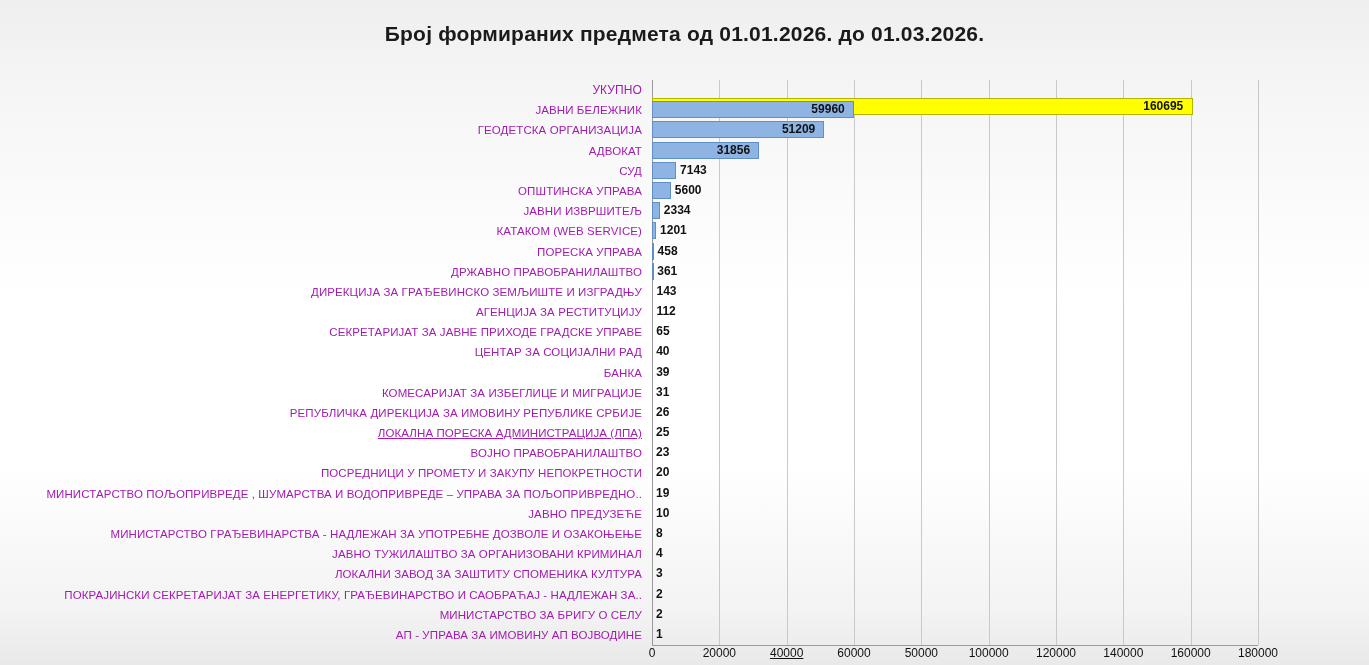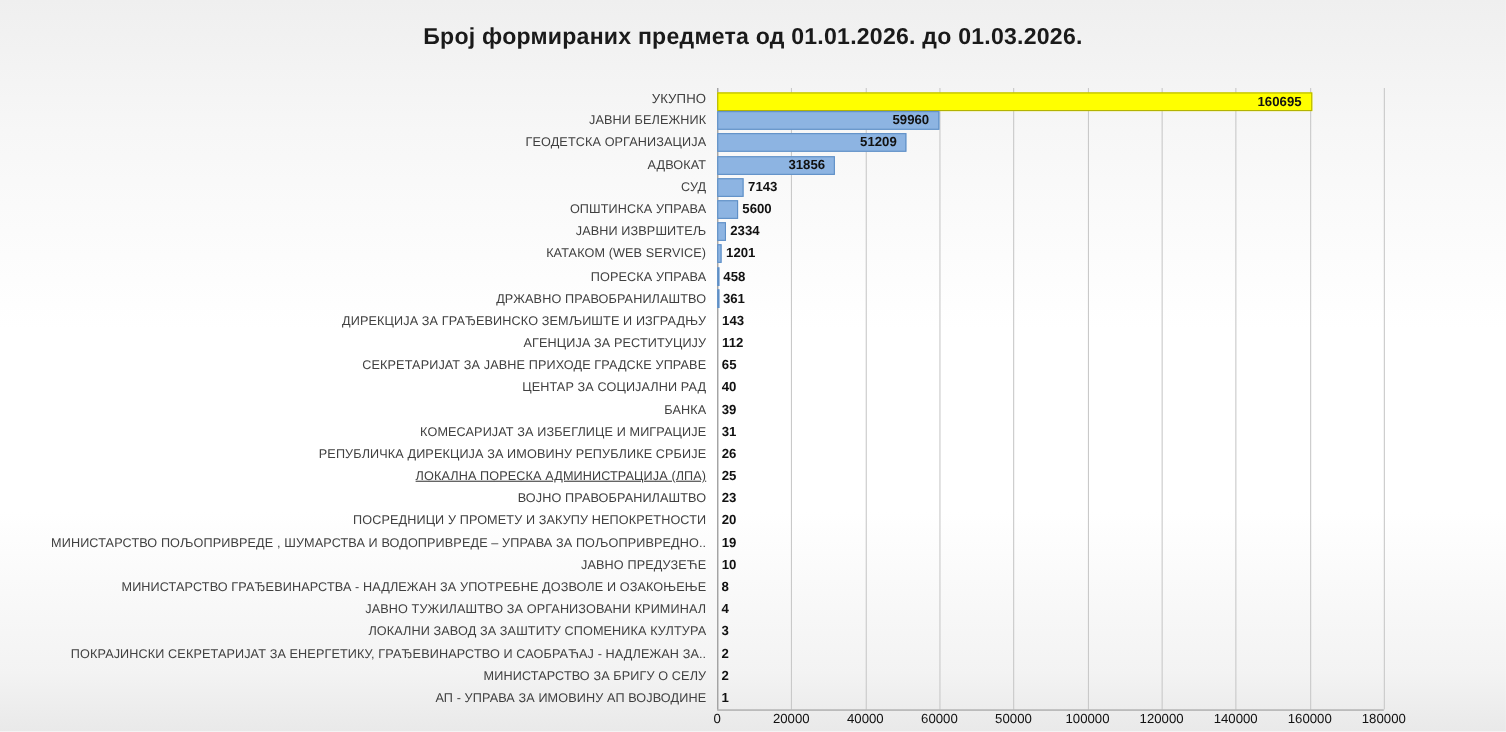--- a/index.html
+++ b/index.html
@@ -106,21 +106,21 @@
     top: 80px;
     width: 648px;
     height: 565px;
   }
   .cat {
     position: absolute;
     right: 6px;
     height: 20px;
     line-height: 20px;
     font-size: 11.5px;
-    color: #404040;
+    color: #a21caf;
     white-space: nowrap;
     text-align: right;
     letter-spacing: 0.1px;
   }
   .cat.total-cat {
     font-size: 12px;
   }
   .xticks {
     position: absolute;
     left: 652px;
@@ -184,21 +184,21 @@
         <div class="gridline" style="left: 269.333px;"></div>
         <div class="gridline" style="left: 336.667px;"></div>
         <div class="gridline" style="left: 404px;"></div>
         <div class="gridline" style="left: 471.333px;"></div>
         <div class="gridline" style="left: 538.667px;"></div>
         <div class="gridline" style="left: 606px;"></div>
       </div>
     <div class="axis-line-y"></div>
     <div class="axis-line-x"></div>
     <div class="rows">
-        <div class="row" style="top: 3px; width: 606px;">
+        <div class="row" style="top: 17px; width: 606px;">
           <div class="bar total" style="width: 541.006px;"></div>
           <div class="val" style="left: 491.207px;">160695</div>
         </div>
         <div class="row" style="top: 20.2679px; width: 606px;">
           <div class="bar" style="width: 201.865px;"></div>
           <div class="val" style="left: 159.365px;">59960</div>
         </div>
         <div class="row" style="top: 40.4464px; width: 606px;">
           <div class="bar" style="width: 172.404px;"></div>
           <div class="val" style="left: 129.904px;">51209</div>
@@ -284,21 +284,21 @@
         </div>
         <div class="row" style="top: 544.911px; width: 606px;">
           <div class="val" style="left: 4.00337px;">1</div>
         </div>
       </div>
   </div>
 
   <div class="xticks">
       <div class="xtick" style="left: 0px;">0</div>
       <div class="xtick" style="left: 67.3333px;">20000</div>
-      <div class="xtick" style="left: 134.667px;">40000</div>
+      <div class="xtick" style="left: 134.667px; text-decoration: underline;">40000</div>
       <div class="xtick" style="left: 202px;">60000</div>
       <div class="xtick" style="left: 269.333px;">50000</div>
       <div class="xtick" style="left: 336.667px;">100000</div>
       <div class="xtick" style="left: 404px;">120000</div>
       <div class="xtick" style="left: 471.333px;">140000</div>
       <div class="xtick" style="left: 538.667px;">160000</div>
       <div class="xtick" style="left: 606px;">180000</div>
     </div>
 
 </div>

